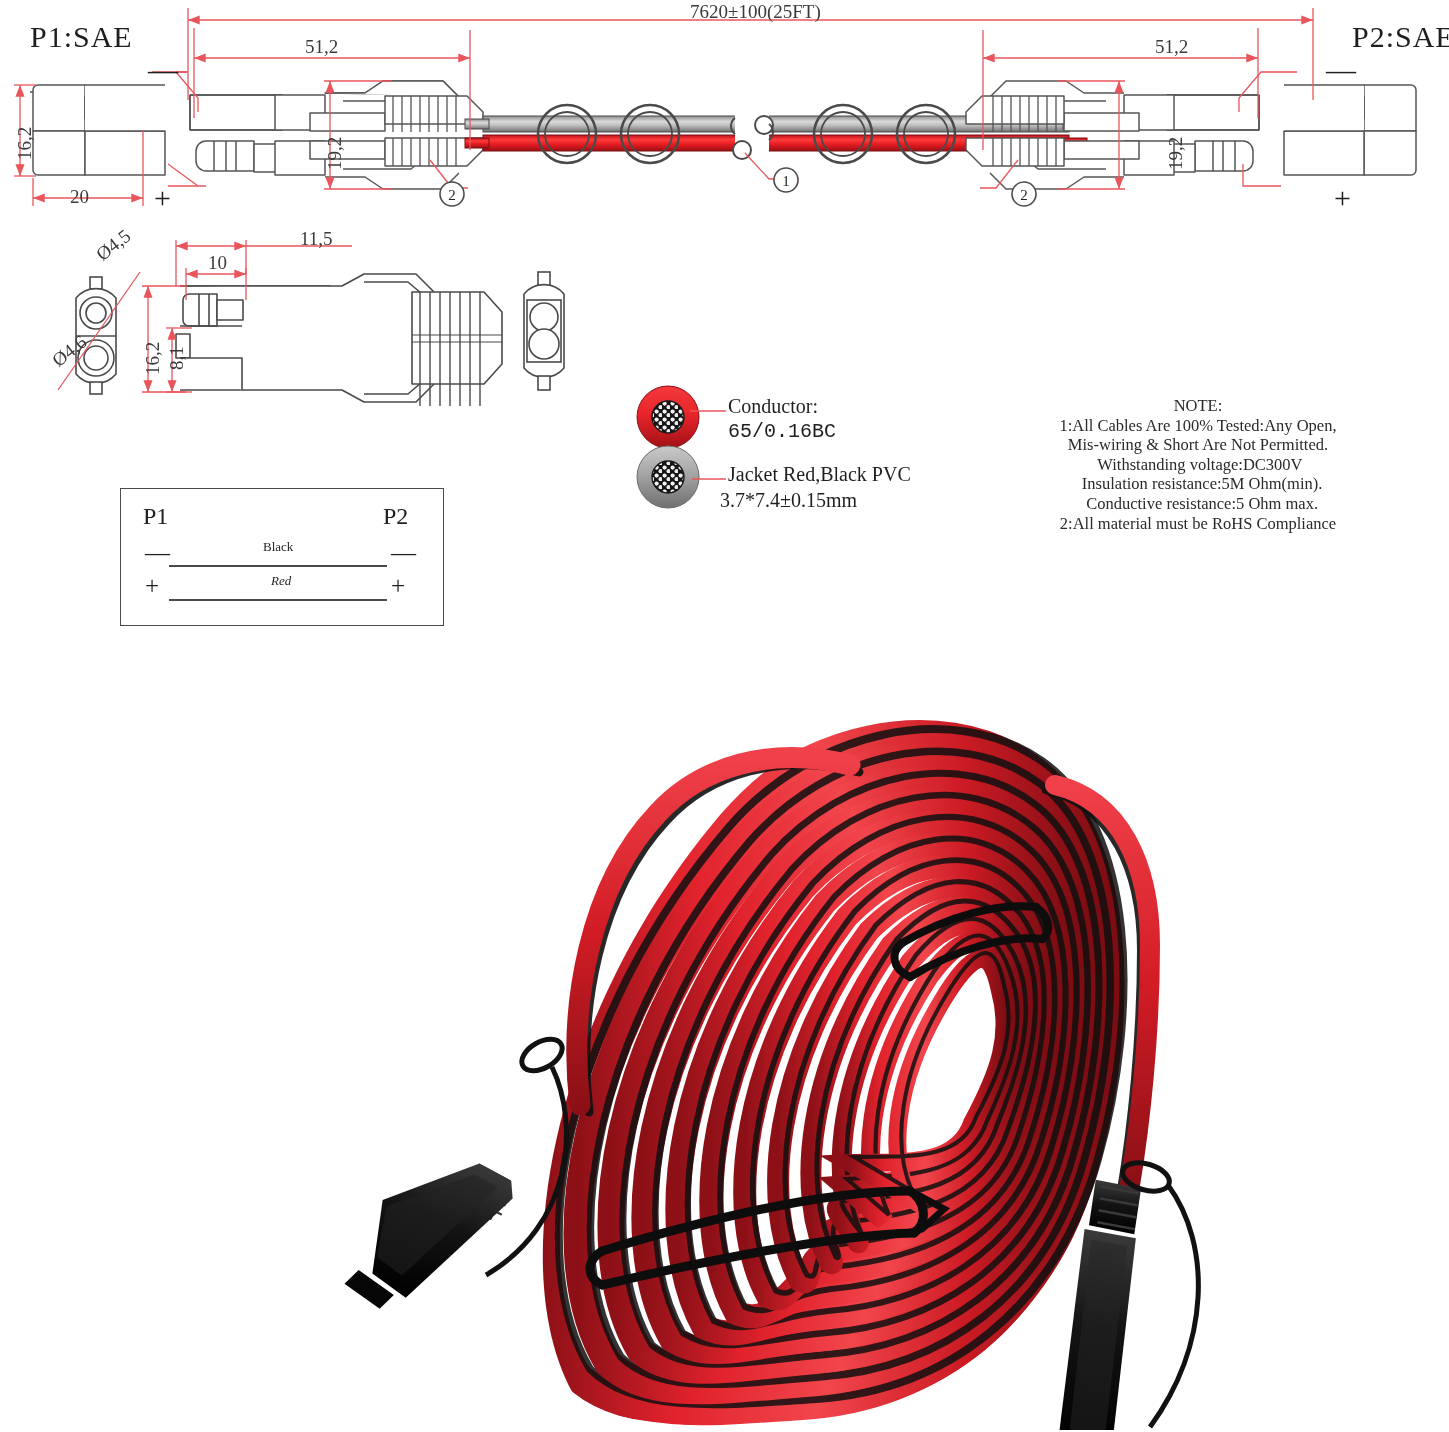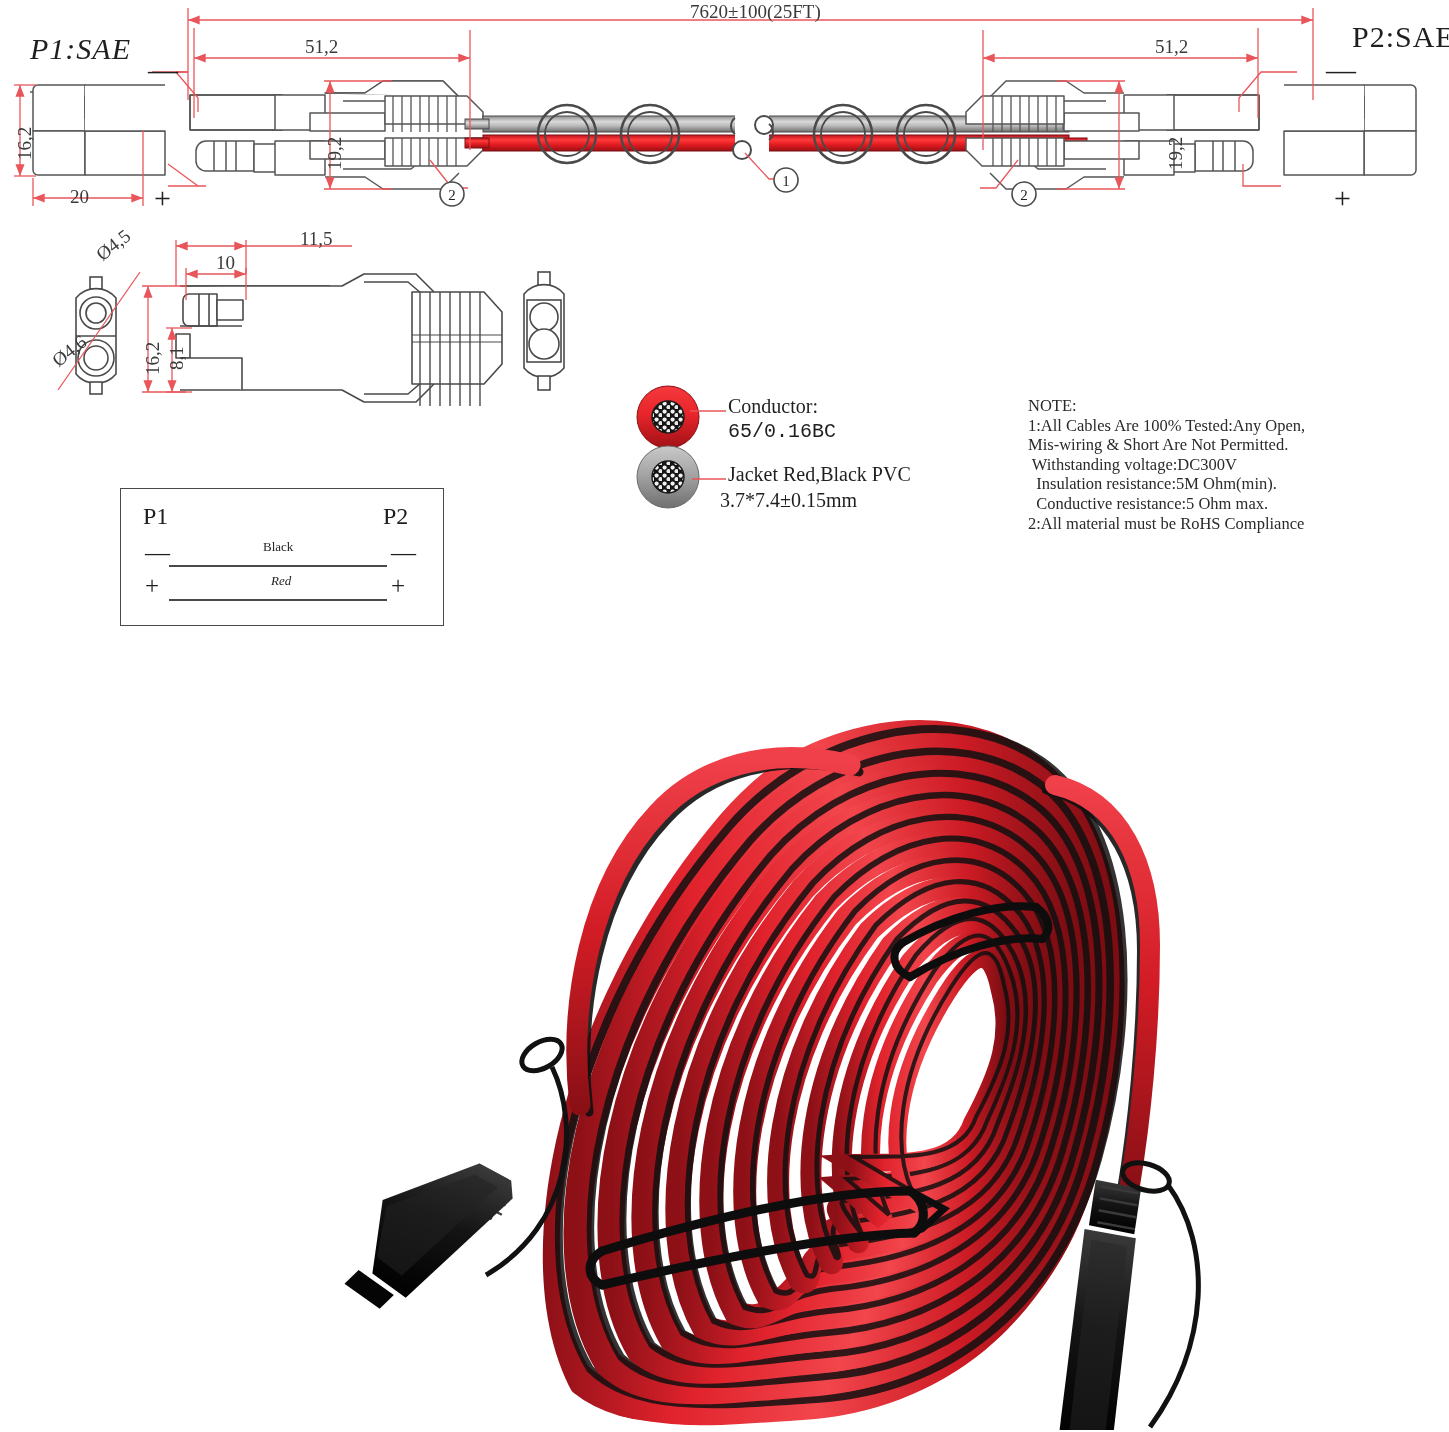--- a/index.html
+++ b/index.html
@@ -202,21 +202,21 @@
         <circle cx="452" cy="194" r="12"></circle>
         <circle cx="1024" cy="194" r="12"></circle>
       </g>
       <g font-family="Liberation Serif, serif" font-size="15" fill="#1f1f1f" text-anchor="middle">
         <text x="786" y="186">1</text>
         <text x="452" y="200">2</text>
         <text x="1024" y="200">2</text>
       </g>
     </svg>
 
-    <div class="lbl big" style="left:30px;top:32px;font-style:italic;">P1:SAE</div>
+    <div class="lbl big" style="left:30px;top:20px;">P1:SAE</div>
     <div class="lbl big" style="left:1352px;top:20px;">P2:SAE</div>
     <div class="lbl med dim-lbl" style="left:690px;top:1px;">7620±100(25FT)</div>
     <div class="lbl med dim-lbl" style="left:305px;top:36px;">51,2</div>
     <div class="lbl med dim-lbl" style="left:1155px;top:36px;">51,2</div>
     <div class="lbl med dim-lbl rot90" style="left:14px;top:160px;">16,2</div>
     <div class="lbl med dim-lbl" style="left:70px;top:186px;">20</div>
     <div class="lbl med dim-lbl rot90" style="left:324px;top:170px;">19,2</div>
     <div class="lbl med dim-lbl rot90" style="left:1165px;top:170px;">19,2</div>
     <div class="lbl minus" style="left:148px;top:55px;">—</div>
     <div class="lbl plus" style="left:154px;top:183px;">+</div>
@@ -301,21 +301,21 @@
         <line x1="176" y1="10" x2="176" y2="56"></line>
         <line x1="246" y1="10" x2="246" y2="44"></line>
         <line x1="246" y1="16" x2="352" y2="16"></line>
       </g>
     </svg>
 
     <div class="lbl med dim-lbl" style="left:92px;top:18px;transform-origin:0 0;transform:rotate(-38deg);">Ø4,5</div>
     <div class="lbl med dim-lbl" style="left:48px;top:124px;transform-origin:0 0;transform:rotate(-38deg);">Ø4,6</div>
     <div class="lbl med dim-lbl rot90" style="left:142px;top:145px;">16,2</div>
     <div class="lbl med dim-lbl rot90" style="left:166px;top:140px;">8,1</div>
-    <div class="lbl med dim-lbl" style="left:208px;top:22px;margin-left:8px;">10</div>
+    <div class="lbl med dim-lbl" style="left:208px;top:22px;">10</div>
     <div class="lbl med dim-lbl" style="left:300px;top:-2px;">11,5</div>
   </div>
 
   <div class="abs tbl-box" style="left:120px;top:440px;width:322px;height:136px;">
     <div class="lbl med" style="left:22px;top:14px;font-size:24px;">P1</div>
     <div class="lbl med" style="left:262px;top:14px;font-size:24px;">P2</div>
 
     <div class="lbl" style="left:24px;top:50px;font-size:25px;">—</div>
     <div class="lbl sm" style="left:142px;top:50px;">Black</div>
     <div class="abs" style="left:48px;top:76px;width:218px;height:2px;background:#4a4a4a;"></div>
@@ -357,21 +357,21 @@
         <line x1="60" y1="26" x2="96" y2="26"></line>
         <line x1="62" y1="94" x2="96" y2="94"></line>
       </g>
     </svg>
     <div class="legend-txt" style="position:absolute;left:98px;top:8px;">Conductor:</div>
     <div class="legend-txt" style="position:absolute;left:98px;top:34px;font-family:Liberation Mono, monospace;">65/0.16BC</div>
     <div class="legend-txt" style="position:absolute;left:98px;top:76px;">Jacket Red,Black PVC</div>
     <div class="legend-txt" style="position:absolute;left:90px;top:102px;">3.7*7.4±0.15mm</div>
   </div>
 
-  <div class="abs" style="left:1028px;top:396px;width:340px;height:140px;">
+  <div class="abs" style="left:1028px;top:396px;width:340px;height:140px;text-align:center;">
     <div class="note">NOTE:</div>
     <div class="note">1:All Cables Are 100% Tested:Any Open,</div>
     <div class="note">Mis-wiring &amp; Short Are Not Permitted.</div>
     <div class="note"> Withstanding voltage:DC300V</div>
     <div class="note">  Insulation resistance:5M Ohm(min).</div>
     <div class="note">  Conductive resistance:5 Ohm max.</div>
     <div class="note">2:All material must be RoHS Compliance</div>
   </div>
 
   <div class="abs" style="left:250px;top:585px;width:1110px;height:845px;">

